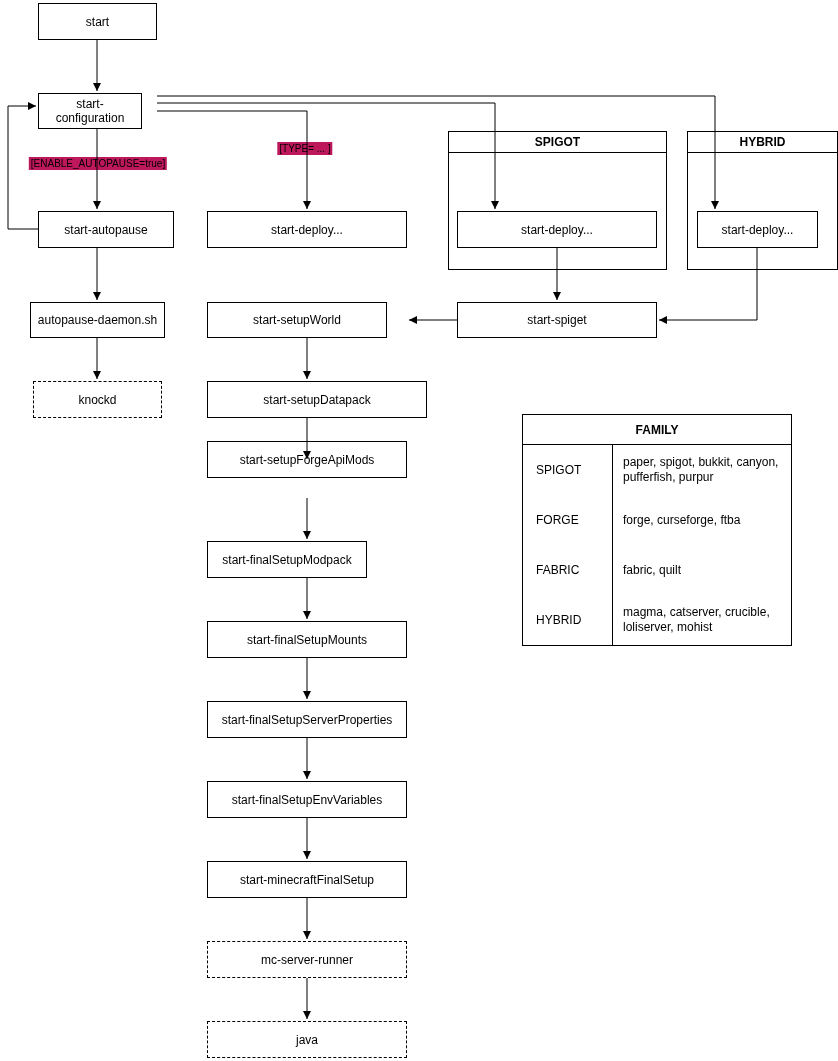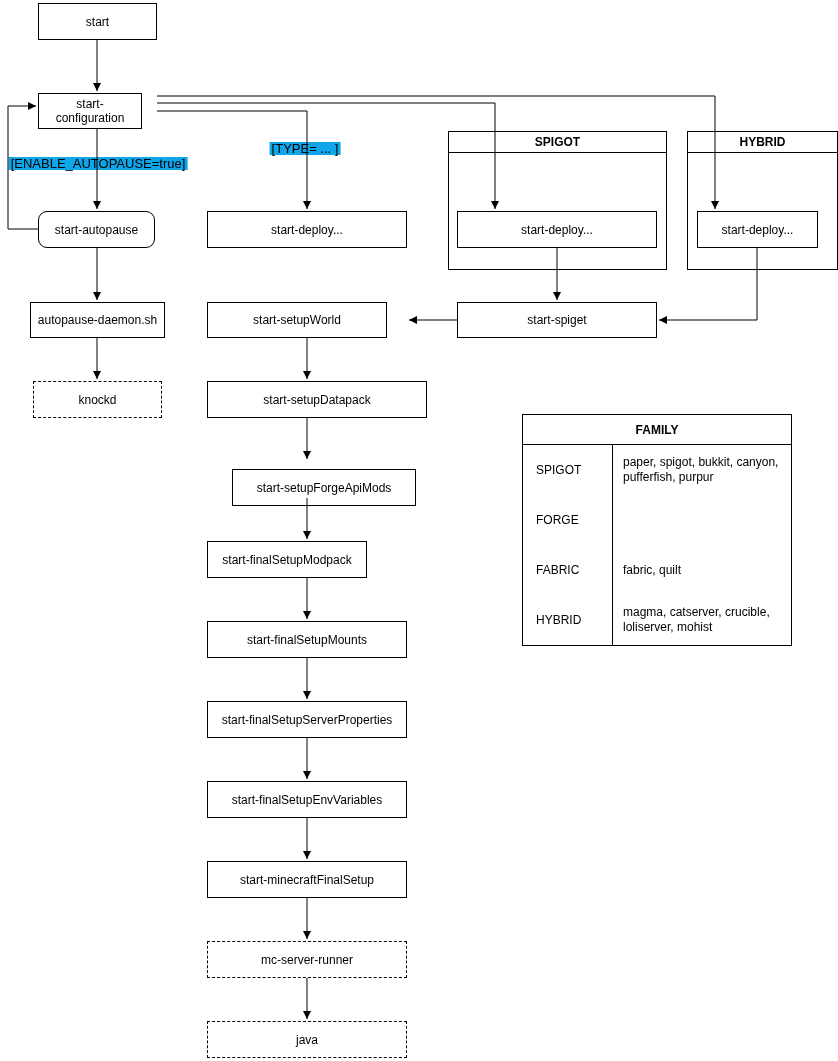--- a/index.html
+++ b/index.html
@@ -37,22 +37,22 @@
     border-bottom:1px solid #000;
     display:flex;
     align-items:center;
     justify-content:center;
     font-weight:bold;
     font-size:12px;
   }
   .edge-label {
     position:absolute;
     transform:translateX(-50%);
-    background:#0ea5e9;
-    font-size:13px;
+    background:#be185d;
+    font-size:10px;
     line-height:13px;
     padding:0 2px;
     white-space:nowrap;
   }
   #edges {
     position:absolute;
     left:0; top:0;
     width:838px; height:1061px;
     pointer-events:none;
   }
@@ -106,39 +106,39 @@
     <div class="group-header">SPIGOT</div>
   </div>
   <div class="group" style="left:687px; top:131px; width:151px; height:139px;">
     <div class="group-header">HYBRID</div>
   </div>
 
   <div class="node" style="left:38px; top:3px; width:119px; height:37px;">start</div>
 
   <div class="node" style="left:38px; top:93px; width:104px; height:36px;">start-configuration</div>
 
-  <div class="node" style="left:38px; top:211px; width:117px; height:37px;border-radius:9px;">start-autopause</div>
+  <div class="node" style="left:38px; top:211px; width:136px; height:37px;">start-autopause</div>
 
   <div class="node" style="left:30px; top:302px; width:135px; height:36px;">autopause-daemon.sh</div>
 
   <div class="node dashed" style="left:33px; top:381px; width:129px; height:37px;">knockd</div>
 
   <div class="node" style="left:207px; top:211px; width:200px; height:37px;">start-deploy...</div>
 
   <div class="node" style="left:457px; top:211px; width:200px; height:37px;">start-deploy...</div>
 
   <div class="node" style="left:697px; top:211px; width:121px; height:37px;">start-deploy...</div>
 
   <div class="node" style="left:207px; top:302px; width:180px; height:36px;">start-setupWorld</div>
 
   <div class="node" style="left:457px; top:302px; width:200px; height:36px;">start-spiget</div>
 
   <div class="node" style="left:207px; top:381px; width:220px; height:37px;">start-setupDatapack</div>
 
-  <div class="node" style="left:207px; top:469px; width:184px; height:37px;margin-left:25px;">start-setupForgeApiMods</div>
+  <div class="node" style="left:207px; top:441px; width:200px; height:37px;">start-setupForgeApiMods</div>
 
   <div class="node" style="left:207px; top:541px; width:160px; height:37px;">start-finalSetupModpack</div>
 
   <div class="node" style="left:207px; top:621px; width:200px; height:37px;">start-finalSetupMounts</div>
 
   <div class="node" style="left:207px; top:701px; width:200px; height:37px;">start-finalSetupServerProperties</div>
 
   <div class="node" style="left:207px; top:781px; width:200px; height:37px;">start-finalSetupEnvVariables</div>
 
   <div class="node" style="left:207px; top:861px; width:200px; height:37px;">start-minecraftFinalSetup</div>
@@ -152,20 +152,21 @@
 
   <div class="family-table">
     <div class="family-header">FAMILY</div>
     <div class="family-body">
       <div class="family-row">
         <div class="family-cell-label">SPIGOT</div>
         <div class="family-cell-members">paper, spigot, bukkit, canyon, pufferfish, purpur</div>
       </div>
       <div class="family-row">
         <div class="family-cell-label">FORGE</div>
+        <div class="family-cell-members">forge, curseforge, ftba</div>
       </div>
       <div class="family-row">
         <div class="family-cell-label">FABRIC</div>
         <div class="family-cell-members">fabric, quilt</div>
       </div>
       <div class="family-row">
         <div class="family-cell-label">HYBRID</div>
         <div class="family-cell-members">magma, catserver, crucible, loliserver, mohist</div>
       </div>
     </div>

